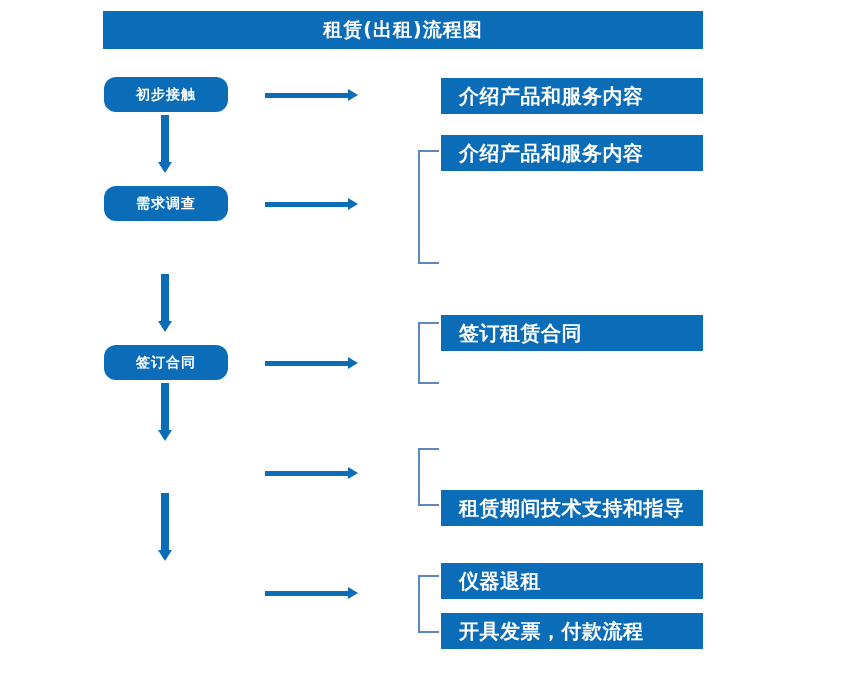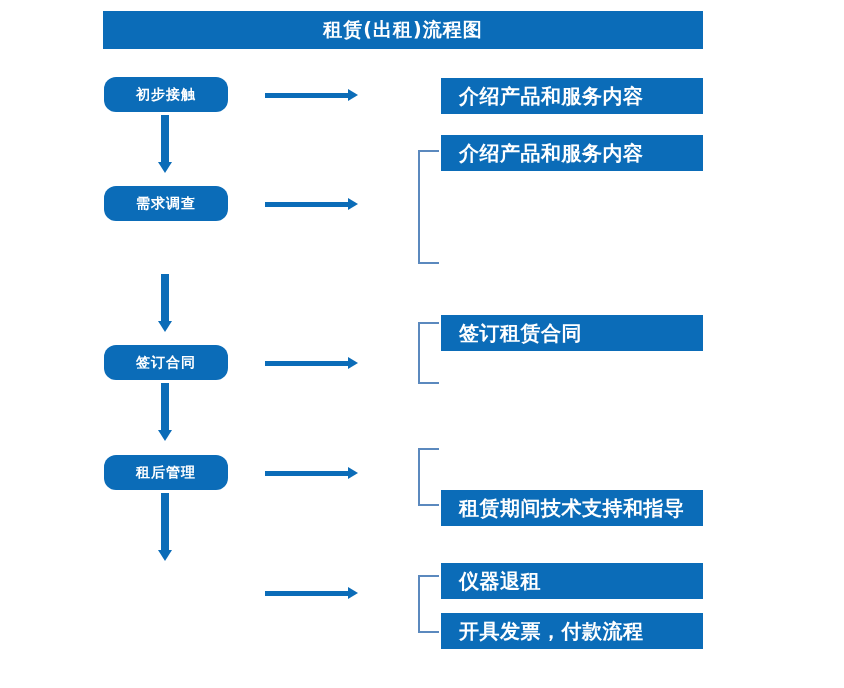--- a/index.html
+++ b/index.html
@@ -119,21 +119,20 @@
 </head>
 <body>
 
 <div id="flowchart">
 
   <div class="title-bar">租赁(出租)流程图</div>
 
   <div class="node left" style="top:77px">初步接触</div>
   <div class="node left" style="top:186px">需求调查</div>
   <div class="node left" style="top:345px">签订合同</div>
-  <div class="node left" style="top:455px">租后管理</div>
 
   <div class="v-arrow" style="top:115px;height:58px">
     <div class="shaft" style="height:47px"></div>
     <div class="head" style="top:47px"></div>
   </div>
   <div class="v-arrow" style="top:274px;height:58px">
     <div class="shaft" style="height:47px"></div>
     <div class="head" style="top:47px"></div>
   </div>
   <div class="v-arrow" style="top:383px;height:58px">

